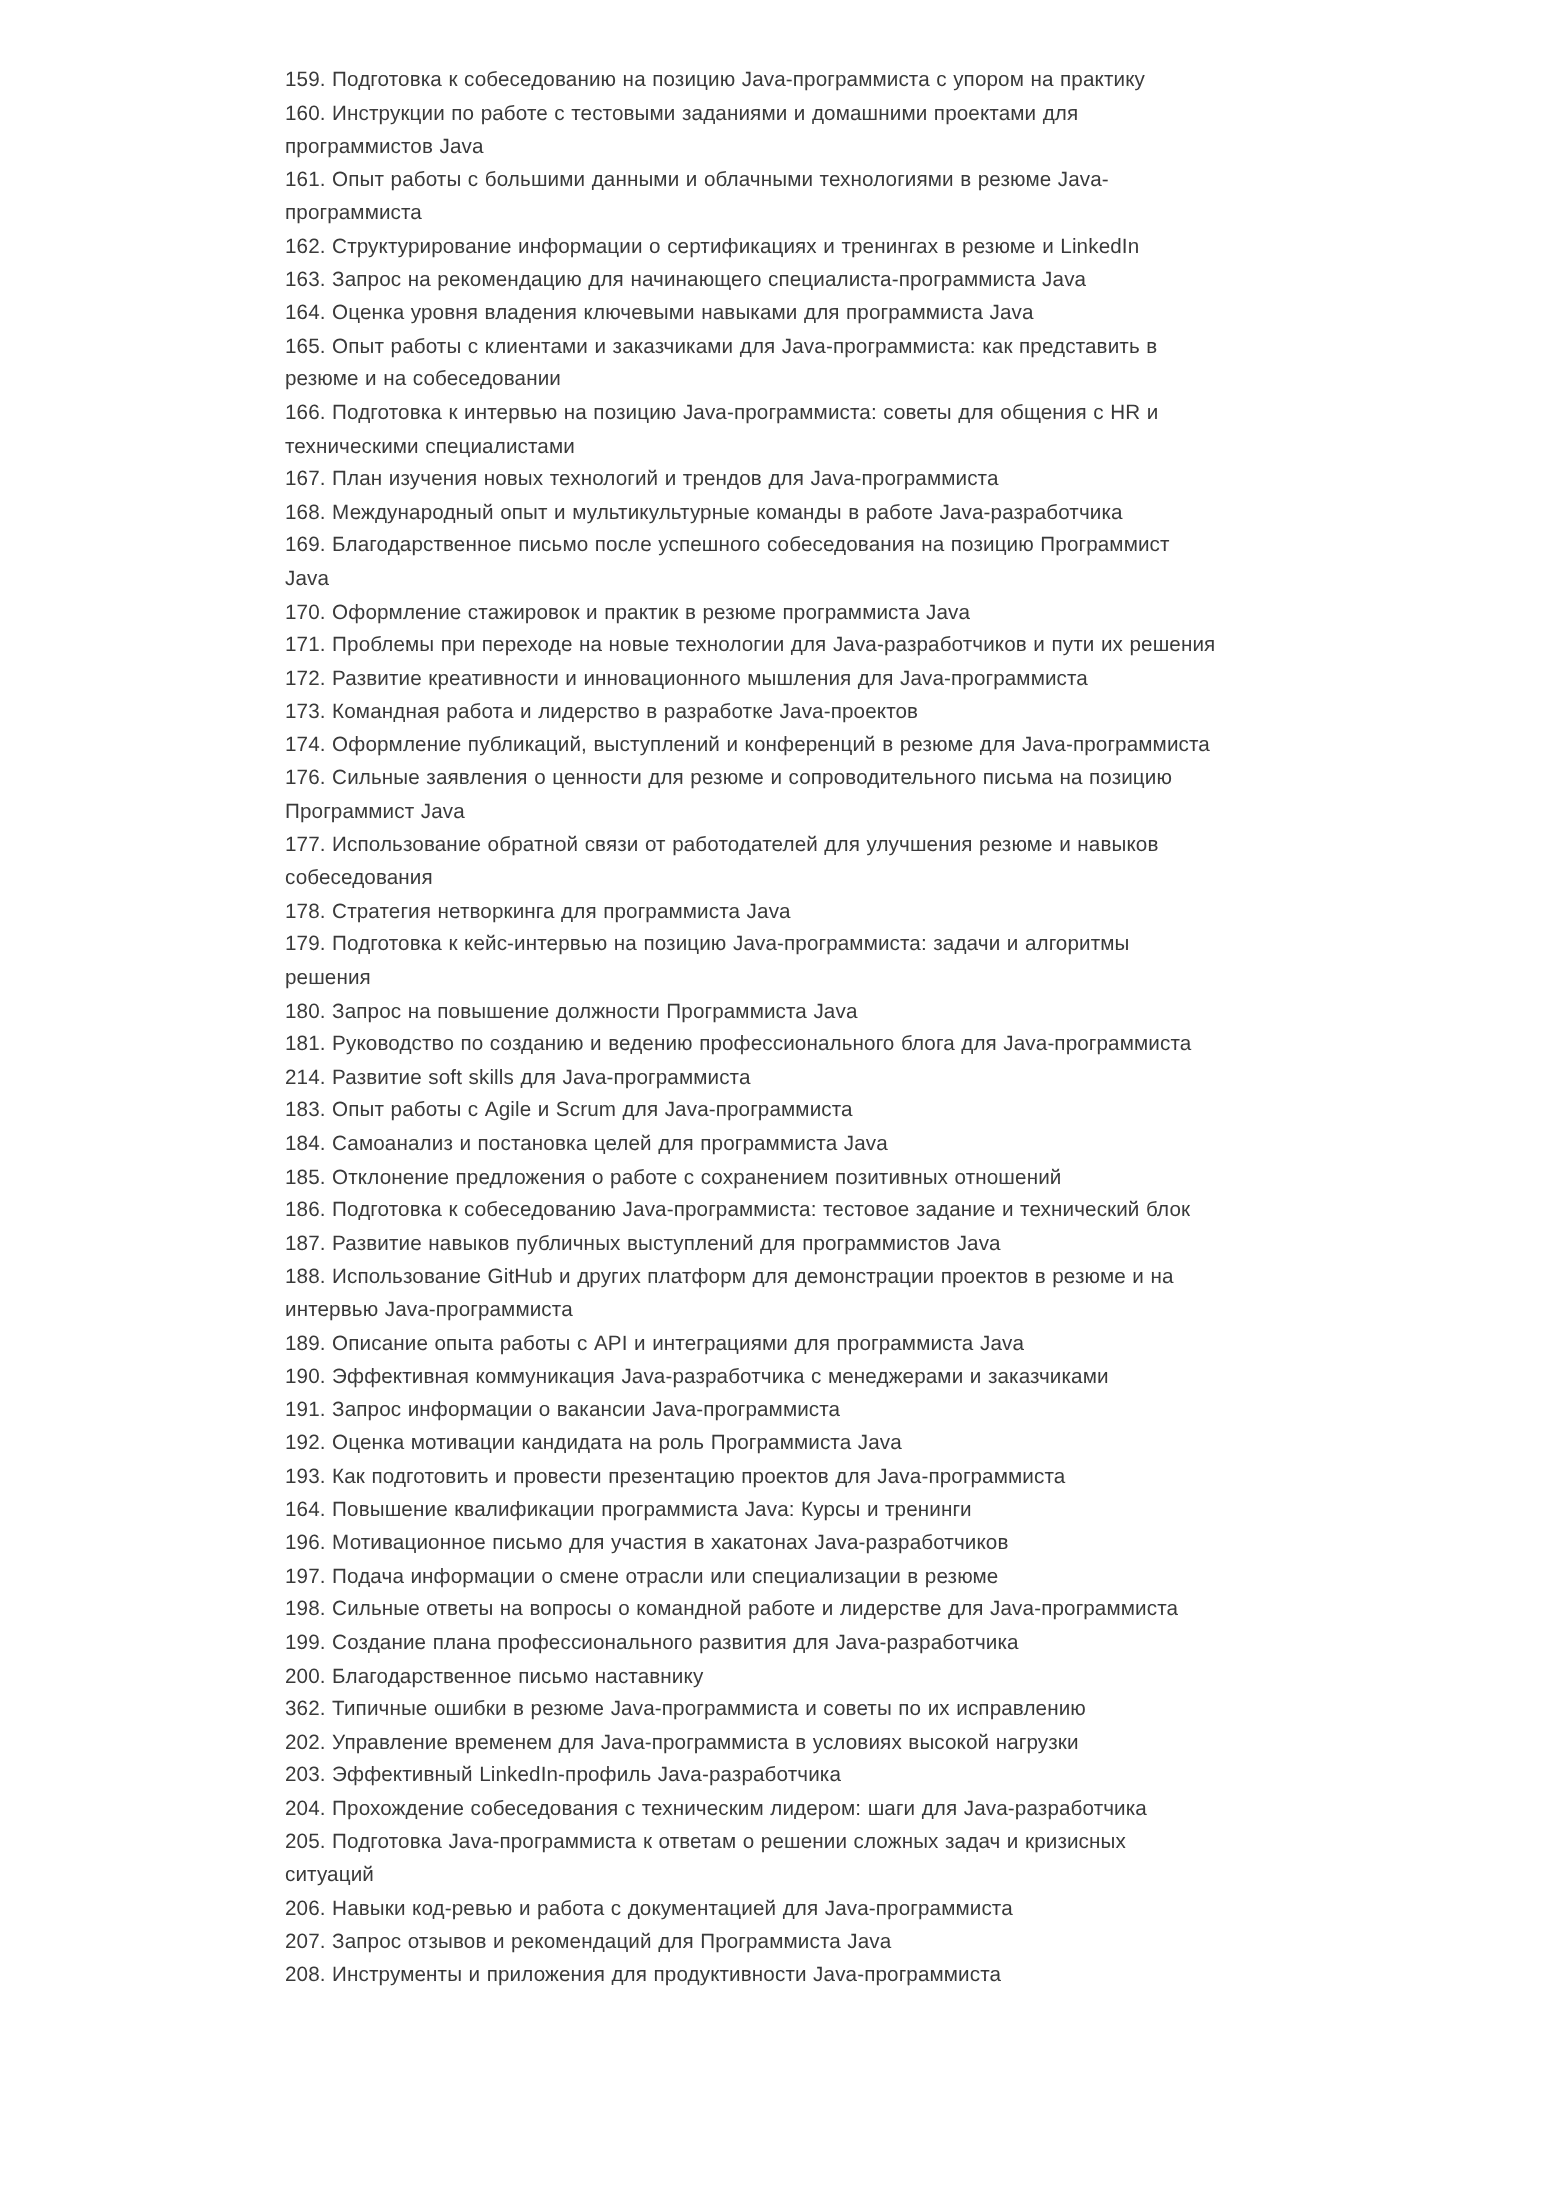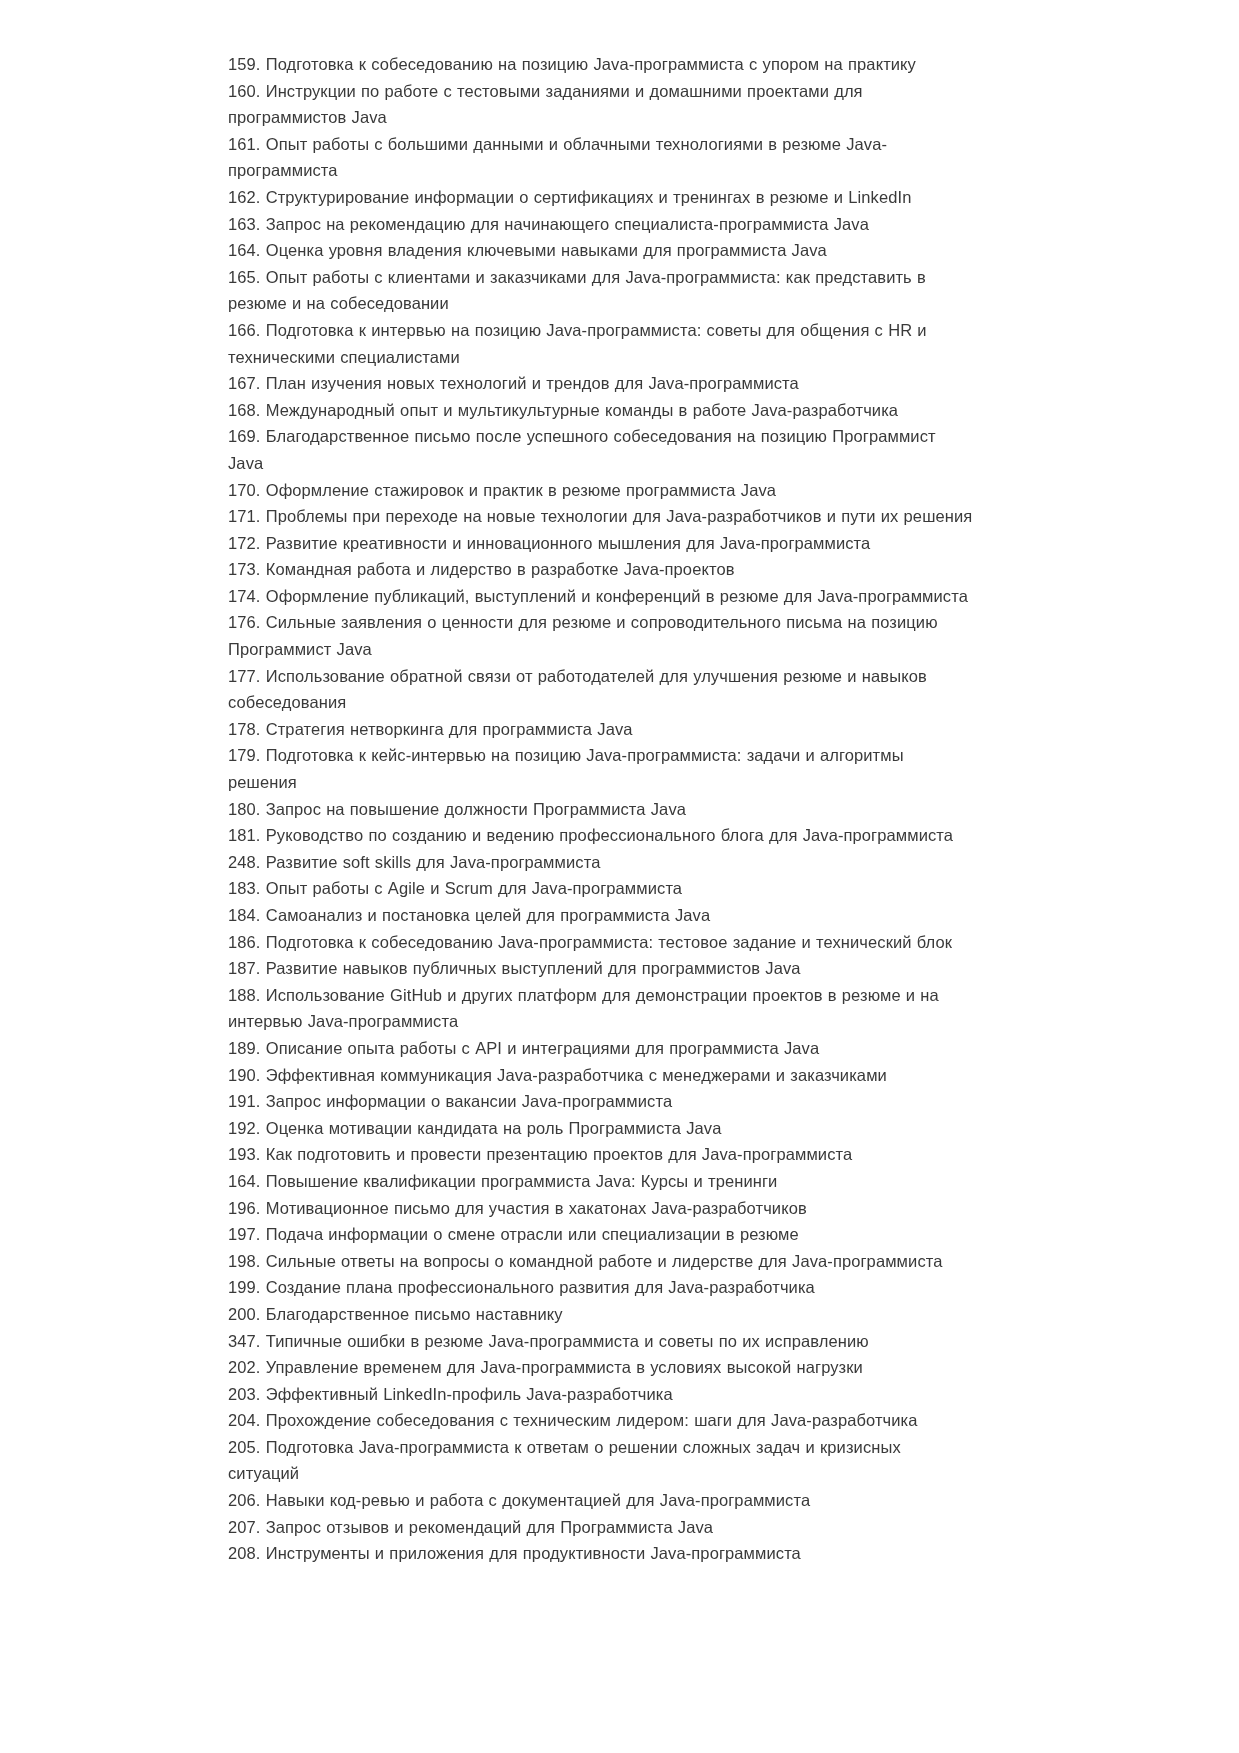--- a/index.html
+++ b/index.html
@@ -54,38 +54,39 @@
       <p class="list-item">171. Проблемы при переходе на новые технологии для Java-разработчиков и пути их решения</p>
       <p class="list-item">172. Развитие креативности и инновационного мышления для Java-программиста</p>
       <p class="list-item">173. Командная работа и лидерство в разработке Java-проектов</p>
       <p class="list-item">174. Оформление публикаций, выступлений и конференций в резюме для Java-программиста</p>
       <p class="list-item">176. Сильные заявления о ценности для резюме и сопроводительного письма на позицию Программист Java</p>
       <p class="list-item">177. Использование обратной связи от работодателей для улучшения резюме и навыков собеседования</p>
       <p class="list-item">178. Стратегия нетворкинга для программиста Java</p>
       <p class="list-item">179. Подготовка к кейс-интервью на позицию Java-программиста: задачи и алгоритмы решения</p>
       <p class="list-item">180. Запрос на повышение должности Программиста Java</p>
       <p class="list-item">181. Руководство по созданию и ведению профессионального блога для Java-программиста</p>
-      <p class="list-item">248. Развитие soft skills для Java-программиста</p>
+      <p class="list-item">214. Развитие soft skills для Java-программиста</p>
       <p class="list-item">183. Опыт работы с Agile и Scrum для Java-программиста</p>
       <p class="list-item">184. Самоанализ и постановка целей для программиста Java</p>
+      <p class="list-item">185. Отклонение предложения о работе с сохранением позитивных отношений</p>
       <p class="list-item">186. Подготовка к собеседованию Java-программиста: тестовое задание и технический блок</p>
       <p class="list-item">187. Развитие навыков публичных выступлений для программистов Java</p>
       <p class="list-item">188. Использование GitHub и других платформ для демонстрации проектов в резюме и на интервью Java-программиста</p>
       <p class="list-item">189. Описание опыта работы с API и интеграциями для программиста Java</p>
       <p class="list-item">190. Эффективная коммуникация Java-разработчика с менеджерами и заказчиками</p>
       <p class="list-item">191. Запрос информации о вакансии Java-программиста</p>
       <p class="list-item">192. Оценка мотивации кандидата на роль Программиста Java</p>
       <p class="list-item">193. Как подготовить и провести презентацию проектов для Java-программиста</p>
       <p class="list-item">164. Повышение квалификации программиста Java: Курсы и тренинги</p>
       <p class="list-item">196. Мотивационное письмо для участия в хакатонах Java-разработчиков</p>
       <p class="list-item">197. Подача информации о смене отрасли или специализации в резюме</p>
       <p class="list-item">198. Сильные ответы на вопросы о командной работе и лидерстве для Java-программиста</p>
       <p class="list-item">199. Создание плана профессионального развития для Java-разработчика</p>
       <p class="list-item">200. Благодарственное письмо наставнику</p>
-      <p class="list-item">347. Типичные ошибки в резюме Java-программиста и советы по их исправлению</p>
+      <p class="list-item">362. Типичные ошибки в резюме Java-программиста и советы по их исправлению</p>
       <p class="list-item">202. Управление временем для Java-программиста в условиях высокой нагрузки</p>
       <p class="list-item">203. Эффективный LinkedIn-профиль Java-разработчика</p>
       <p class="list-item">204. Прохождение собеседования с техническим лидером: шаги для Java-разработчика</p>
       <p class="list-item">205. Подготовка Java-программиста к ответам о решении сложных задач и кризисных ситуаций</p>
       <p class="list-item">206. Навыки код-ревью и работа с документацией для Java-программиста</p>
       <p class="list-item">207. Запрос отзывов и рекомендаций для Программиста Java</p>
       <p class="list-item">208. Инструменты и приложения для продуктивности Java-программиста</p>
     </div>
 </div>
 

